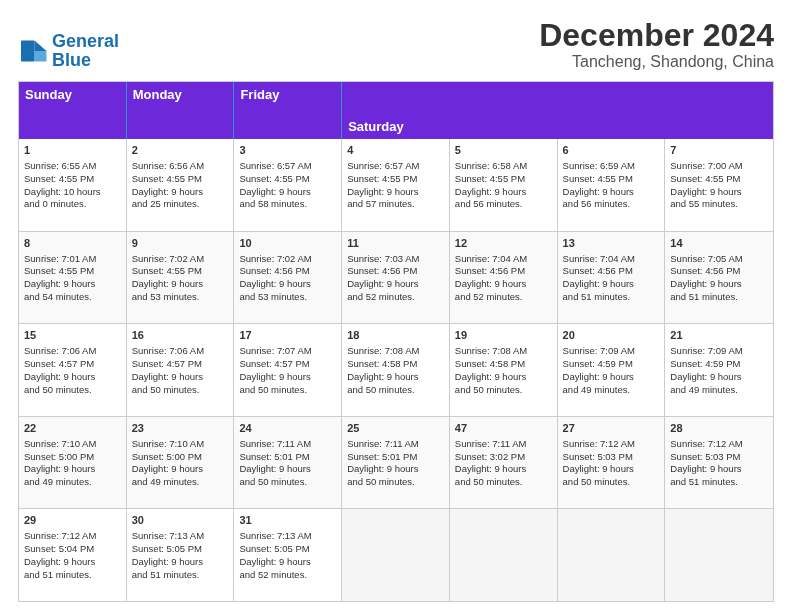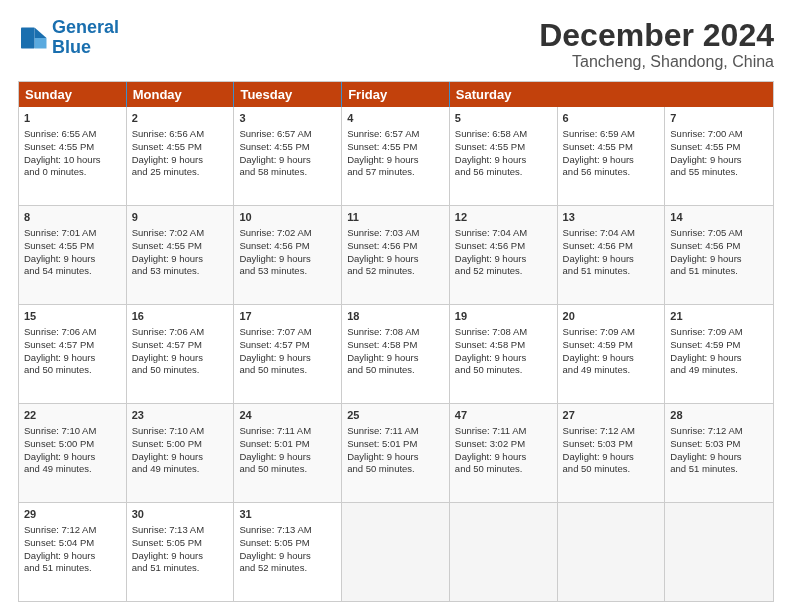--- a/index.html
+++ b/index.html
@@ -13,21 +13,21 @@
     .page {
       width: 792px;
       height: 612px;
       padding: 18px 18px 10px 18px;
       display: flex;
       flex-direction: column;
     }
     .header {
       display: flex;
       justify-content: space-between;
-      align-items: flex-start;
+      align-items: flex-end;
       margin-bottom: 10px;
     }
     .logo {
       display: flex;
       align-items: center;
       gap: 4px;
     }
     .logo-text {
       font-size: 18px;
       font-weight: bold;
@@ -57,32 +57,33 @@
     }
     .calendar {
       flex: 1;
       display: flex;
       flex-direction: column;
       border: 1px solid #ccc;
     }
     .cal-header {
       display: grid;
       grid-template-columns: repeat(7, 1fr);
-      background: #c2410c;
+      background: #6d28d9;
     }
     .cal-header-cell {
       color: #fff;
       font-size: 13px;
       font-weight: bold;
       text-align: left;
       padding: 5px 6px;
       border-right: 1px solid #3a8fcf;
     }
     .cal-header-cell:last-child {
       border-right: none;
+      margin-top: 32px;
     }
     .cal-body {
       flex: 1;
       display: flex;
       flex-direction: column;
     }
     .cal-row {
       display: grid;
       grid-template-columns: repeat(7, 1fr);
       flex: 1;
@@ -138,21 +139,20 @@
     <div class="title-block">
       <div class="main-title">December 2024</div>
       <div class="subtitle">Tancheng, Shandong, China</div>
     </div>
   </div>
 
   <div class="calendar">
     <div class="cal-header">
       <div class="cal-header-cell">Sunday</div>
       <div class="cal-header-cell">Monday</div>
-      <div class="cal-header-cell">Tuesday</div>
       <div class="cal-header-cell">Friday</div>
       <div class="cal-header-cell">Saturday</div>
     </div>
     <div class="cal-body" id="cal-body">
     <div class="cal-row">
           <div class="cal-cell"><span class="day-num">1</span><span>Sunrise: 6:55 AM</span><br><span>Sunset: 4:55 PM</span><br><span>Daylight: 10 hours</span><br><span>and 0 minutes.</span><br></div>
           <div class="cal-cell"><span class="day-num">2</span><span>Sunrise: 6:56 AM</span><br><span>Sunset: 4:55 PM</span><br><span>Daylight: 9 hours</span><br><span>and 25 minutes.</span><br></div>
           <div class="cal-cell"><span class="day-num">3</span><span>Sunrise: 6:57 AM</span><br><span>Sunset: 4:55 PM</span><br><span>Daylight: 9 hours</span><br><span>and 58 minutes.</span><br></div>
           <div class="cal-cell"><span class="day-num">4</span><span>Sunrise: 6:57 AM</span><br><span>Sunset: 4:55 PM</span><br><span>Daylight: 9 hours</span><br><span>and 57 minutes.</span><br></div>
           <div class="cal-cell"><span class="day-num">5</span><span>Sunrise: 6:58 AM</span><br><span>Sunset: 4:55 PM</span><br><span>Daylight: 9 hours</span><br><span>and 56 minutes.</span><br></div>

